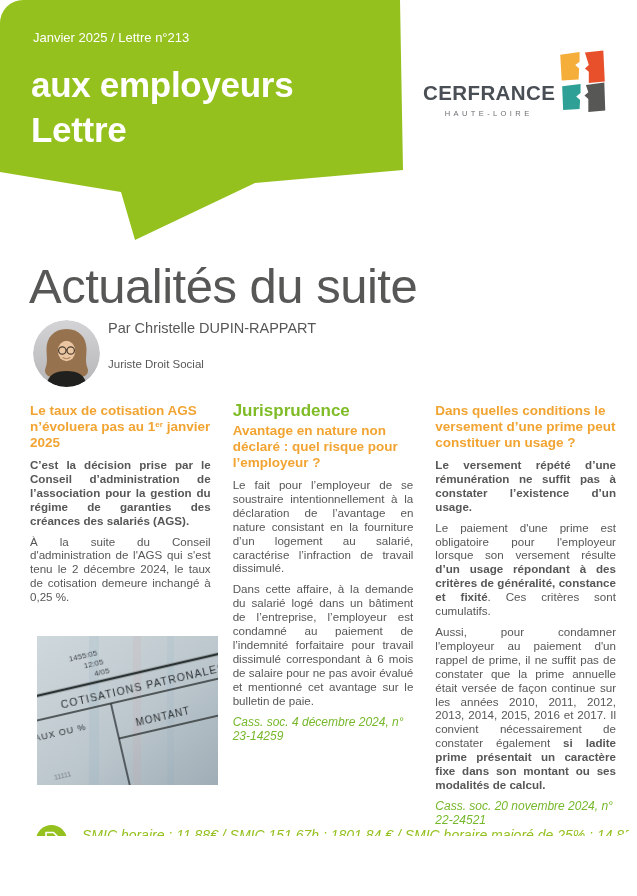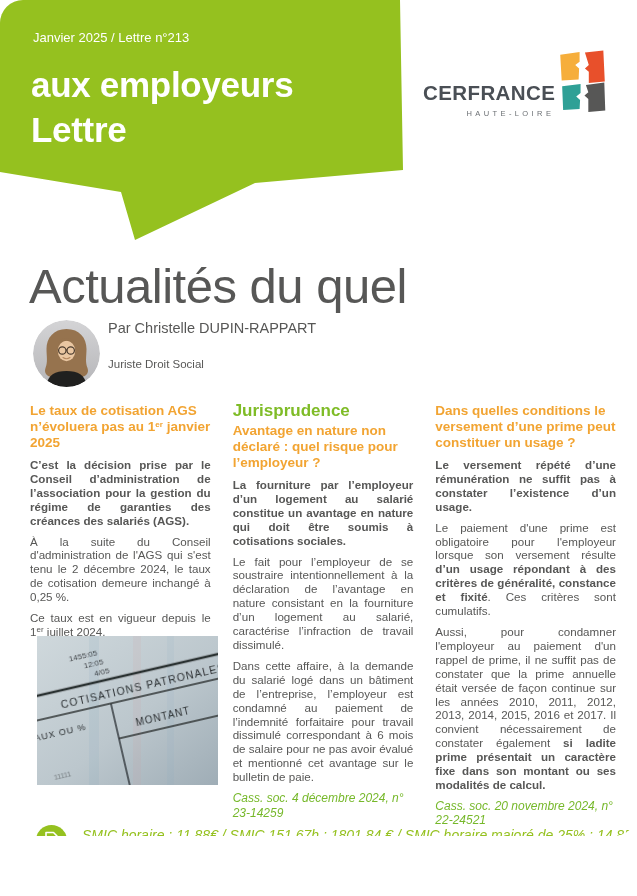--- a/index.html
+++ b/index.html
@@ -7,21 +7,21 @@
         font-family:"Liberation Sans","DejaVu Sans",sans-serif;color:#575756;border-radius:23px;}
 
   
   #bubble{position:absolute;left:0;top:0;}
   .issue{position:absolute;left:33px;top:30px;color:#fff;font-size:13px;}
   .nl-title{position:absolute;left:31px;top:62px;color:#fff;font-weight:bold;
             font-size:35px;line-height:45px;letter-spacing:-0.3px;}
 
   
   #logo{position:absolute;left:423px;top:78px;display:flex;align-items:flex-start;}
-  .logo-textcol{display:flex;flex-direction:column;align-items:flex-end;margin-top:3px;}
+  .logo-textcol{display:flex;flex-direction:column;align-items:center;margin-top:3px;}
   .logo-brand{font-weight:bold;font-size:20.5px;letter-spacing:0.4px;color:#4a4f55;}
   .logo-region{font-size:7.5px;letter-spacing:3.4px;color:#6b6f73;margin-top:4px;padding-right:1px;}
   .logo-mark{margin-left:4px;margin-top:-28px;}
 
   
   #page-title{position:absolute;left:29px;top:258px;font-size:49px;letter-spacing:-0.5px;color:#575756;}
   #author{position:absolute;left:33px;top:320px;width:400px;}
   #avatar{position:absolute;left:0;top:0;border-radius:50%;}
   .author-name{position:absolute;left:75px;top:0;font-size:14.5px;color:#575756;}
   .author-role{position:absolute;left:75px;top:38px;font-size:11.5px;color:#575756;}
@@ -68,21 +68,21 @@
       <div class="logo-region">HAUTE-LOIRE</div>
     </div>
     <svg class="logo-mark" width="47" height="62" viewBox="0 0 48 64">
       <path d="M1,5 L21,2 L21,12 L16.5,15.5 L20.5,19 L20,30.5 L2.5,31.5 Z" fill="#F6AE3B"></path>
       <path d="M26.5,2.5 L45.5,0.5 L47,32.5 L30.5,34 L30.5,22.5 L26.5,19 L30.5,15.5 Z" fill="#E8502B"></path>
       <path d="M3,37.5 L22,35 L22,44.5 L17.5,48 L21.5,51.5 L21,61 L4,62 Z" fill="#2FA096"></path>
       <path d="M27.5,36 L46.5,33.5 L47.5,62.5 L30,64 L30,50.5 L26,47 L30,43.5 Z" fill="#575756"></path>
     </svg>
   </div>
 
-  <div id="page-title">Actualités du quel</div>
+  <div id="page-title">Actualités du suite</div>
 
   <div id="author">
     <svg id="avatar" width="67" height="67" viewBox="0 0 67 67">
       <defs>
         <clipPath id="avclip">
             <circle cx="33.5" cy="33.5" r="33.5"></circle>
           </clipPath>
         <linearGradient id="avbg" x1="0" y1="0" x2="0" y2="1">
           <stop offset="0" stop-color="#d4d4d6"></stop>
             <stop offset="1" stop-color="#b5b5b8"></stop>
@@ -103,27 +103,25 @@
     <div class="author-name">Par Christelle DUPIN-RAPPART</div>
     <div class="author-role">Juriste Droit Social</div>
   </div>
 
   <div id="columns">
 
     <div class="col">
       <h3 class="article-heading"><span>Le taux de cotisation AGS n’évoluera pas au 1</span><sup>er</sup><span> janvier 2025</span></h3>
       <p class="lead"><span>C’est la décision prise par le Conseil d’administration de l’association pour la gestion du régime de garanties des créances des salariés (AGS).</span></p>
       <p><span>À la suite du Conseil d'administration de l'AGS qui s'est tenu le 2 décembre 2024, le taux de cotisation demeure inchangé à 0,25 %.</span></p>
-      <p><span>Ce taux est en vigueur depuis le 1</span><sup>er</sup><span> juillet 2024.</span></p>
     </div>
 
     <div class="col">
       <div class="kicker">Jurisprudence</div>
       <h3 class="article-heading">Avantage en nature non déclaré : quel risque pour l’employeur ?</h3>
-      <p class="lead"><span>La fourniture par l’employeur d’un logement au salarié constitue un avantage en nature qui doit être soumis à cotisations sociales.</span></p>
       <p><span>Le fait pour l’employeur de se soustraire intentionnellement à la déclaration de l’avantage en nature consistant en la fourniture d’un logement au salarié, caractérise l’infraction de travail dissimulé.</span></p>
       <p><span>Dans cette affaire, à la demande du salarié logé dans un bâtiment de l’entreprise, l’employeur est condamné au paiement de l’indemnité forfaitaire pour travail dissimulé correspondant à 6 mois de salaire pour ne pas avoir évalué et mentionné cet avantage sur le bulletin de paie.</span></p>
       <p class="ref">Cass. soc. 4 décembre 2024, n° 23-14259</p>
     </div>
 
     <div class="col">
       <h3 class="article-heading">Dans quelles conditions le versement d’une prime peut constituer un usage ?</h3>
       <p class="lead"><span>Le versement répété d’une rémunération ne suffit pas à constater l’existence d’un usage.</span></p>
       <p><span>Le paiement d'une prime est obligatoire pour l'employeur lorsque son versement résulte </span><span class="seg-b">d’un usage répondant à des critères de généralité, constance et fixité</span><span>. Ces critères sont cumulatifs.</span></p>
       <p><span>Aussi, pour condamner l'employeur au paiement d'un rappel de prime, il ne suffit pas de constater que la prime annuelle était versée de façon continue sur les années 2010, 2011, 2012, 2013, 2014, 2015, 2016 et 2017. Il convient nécessairement de constater également </span><span class="seg-b">si ladite prime présentait un caractère fixe dans son montant ou ses modalités de calcul.</span></p>

